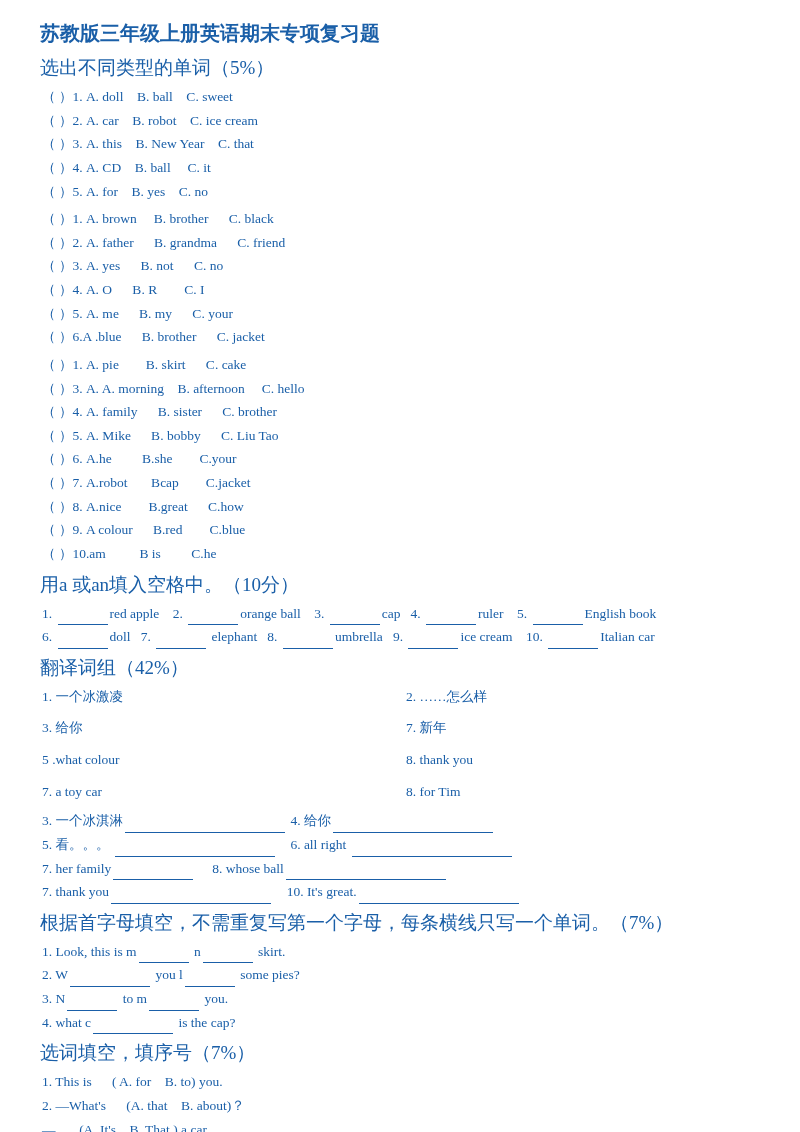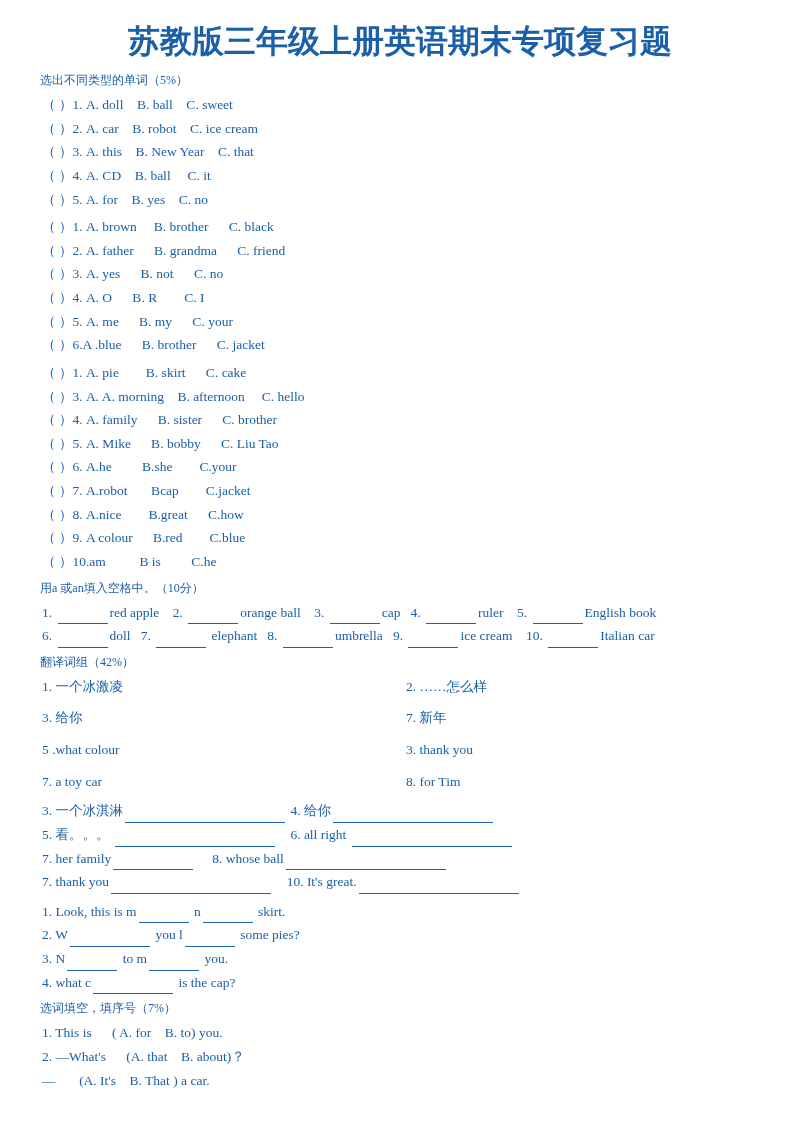--- a/index.html
+++ b/index.html
@@ -6,29 +6,29 @@
     body {
       width: 800px;
       min-height: 1132px;
       background: #fff;
       font-family: SimSun, "宋体", serif;
       color: #1a5fa8;
       font-size: 14px;
       padding: 20px 40px 30px 40px;
     }
     h1 {
-      font-size: 32px;
+      font-size: 20px;
       font-weight: bold;
       color: #1a5fa8;
-      text-align: center;
+      text-align: left;
       margin-bottom: 8px;
       font-family: SimHei, "黑体", sans-serif;
     }
     .section-title {
-      font-size: 12px;
+      font-size: 19px;
       color: #1a5fa8;
       margin-bottom: 4px;
     }
     .line {
       color: #1a5fa8;
       font-size: 13.5px;
       line-height: 1.75;
       padding-left: 2px;
     }
     .line span {
@@ -120,21 +120,21 @@
 <div style="height:6px"></div>
 
 <div>
   <div class="section-title">翻译词组（42%）</div>
   <div class="two-col">
     <div class="line">1. 一个冰激凌</div>
     <div class="line">2. ……怎么样</div>
     <div class="line">3. 给你</div>
     <div class="line">7. 新年</div>
     <div class="line">5 .what colour</div>
-    <div class="line">3. thank you</div>
+    <div class="line">8. thank you</div>
     <div class="line">7. a toy car</div>
     <div class="line">8. for Tim</div>
   </div>
 </div>
 
 <div style="height:6px"></div>
 
 <div>
   <div class="line">
     3. 一个冰淇淋<span class="fill-line-xl"></span> 4. 给你<span class="fill-line-xl"></span>
@@ -146,20 +146,21 @@
     7. her family<span class="fill-line"></span>&nbsp;&nbsp;&nbsp;&nbsp; 8. whose ball<span class="fill-line-xl"></span>
   </div>
   <div class="line">
     7. thank  you<span class="fill-line-xl"></span>&nbsp;&nbsp;&nbsp; 10. It's great.<span class="fill-line-xl"></span>
   </div>
 </div>
 
 <div style="height:6px"></div>
 
 <div>
+  <div class="section-title">根据首字母填空，不需重复写第一个字母，每条横线只写一个单词。（7%）</div>
   <div class="line">1. Look,  this is m<span class="fill-line-sm"></span> n<span class="fill-line-sm"></span> skirt.</div>
   <div class="line">2. W<span class="fill-line"></span> you l<span class="fill-line-sm"></span> some pies?</div>
   <div class="line">3. N<span class="fill-line-sm"></span> to m<span class="fill-line-sm"></span> you.</div>
   <div class="line">4. what c<span class="fill-line"></span> is the cap?</div>
 </div>
 
 <div style="height:6px"></div>
 
 <div>
   <div class="section-title">选词填空，填序号（7%）</div>

